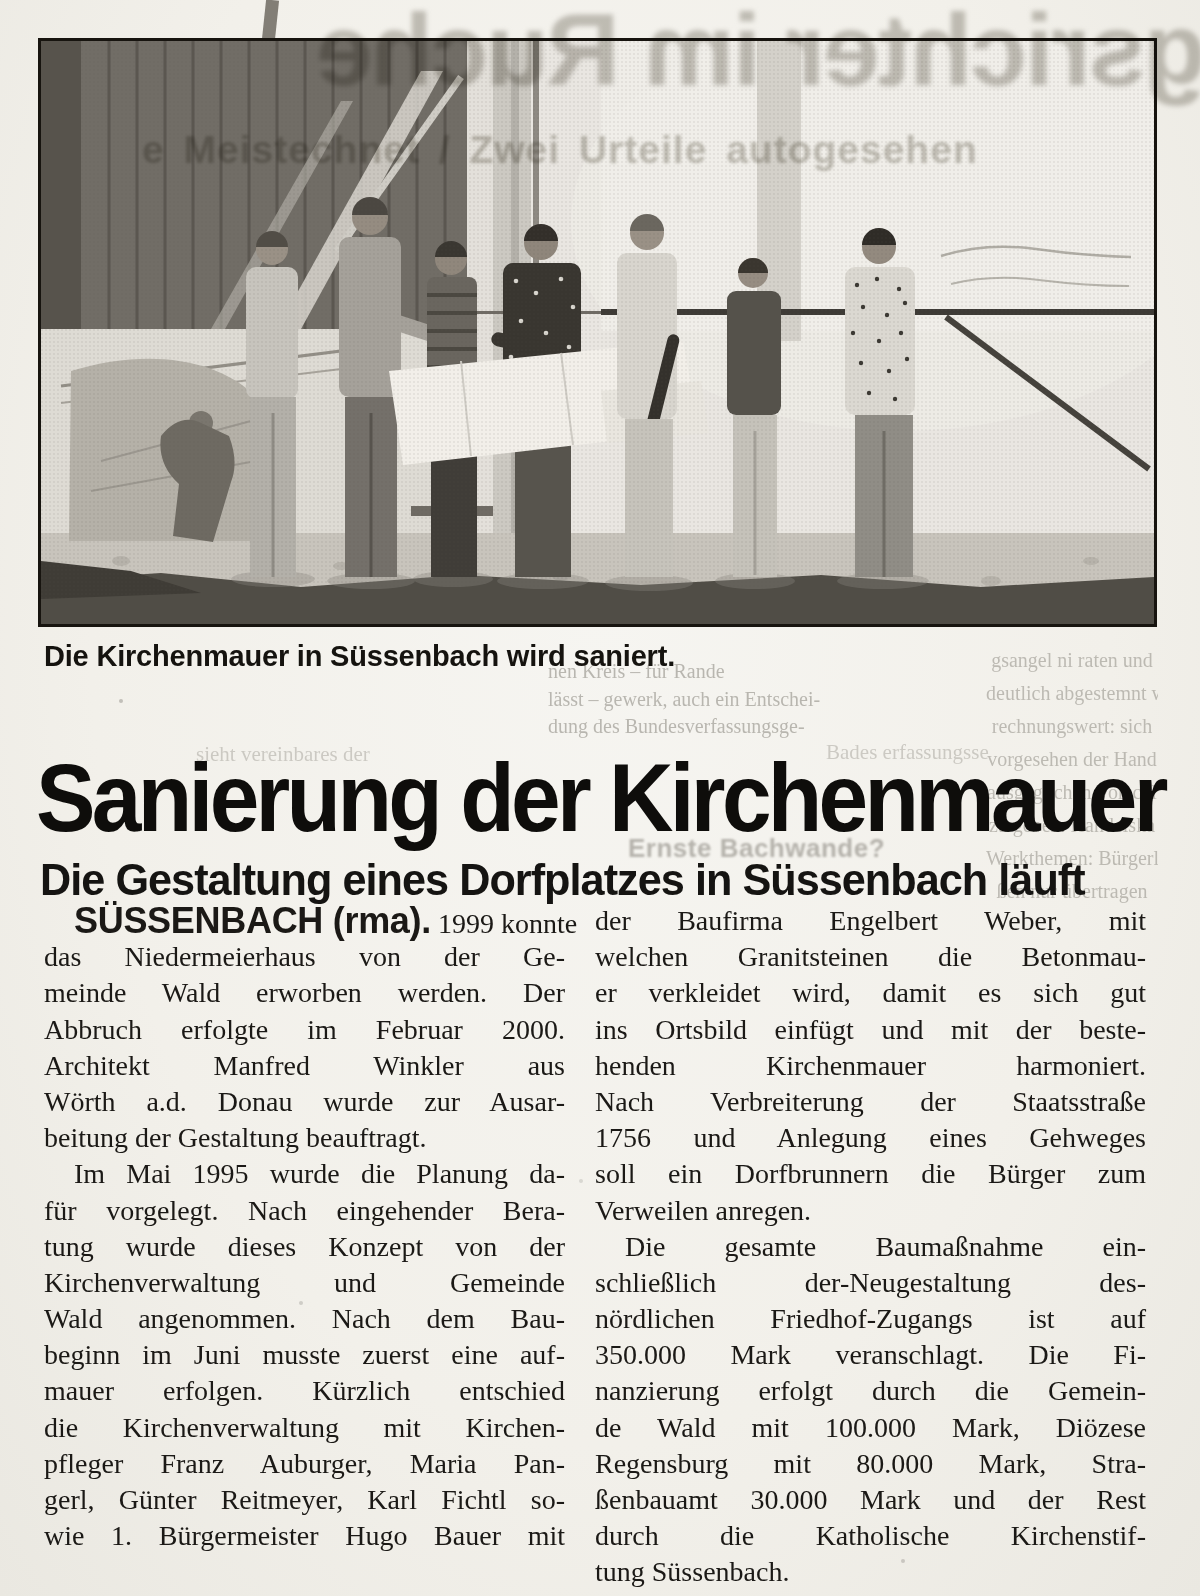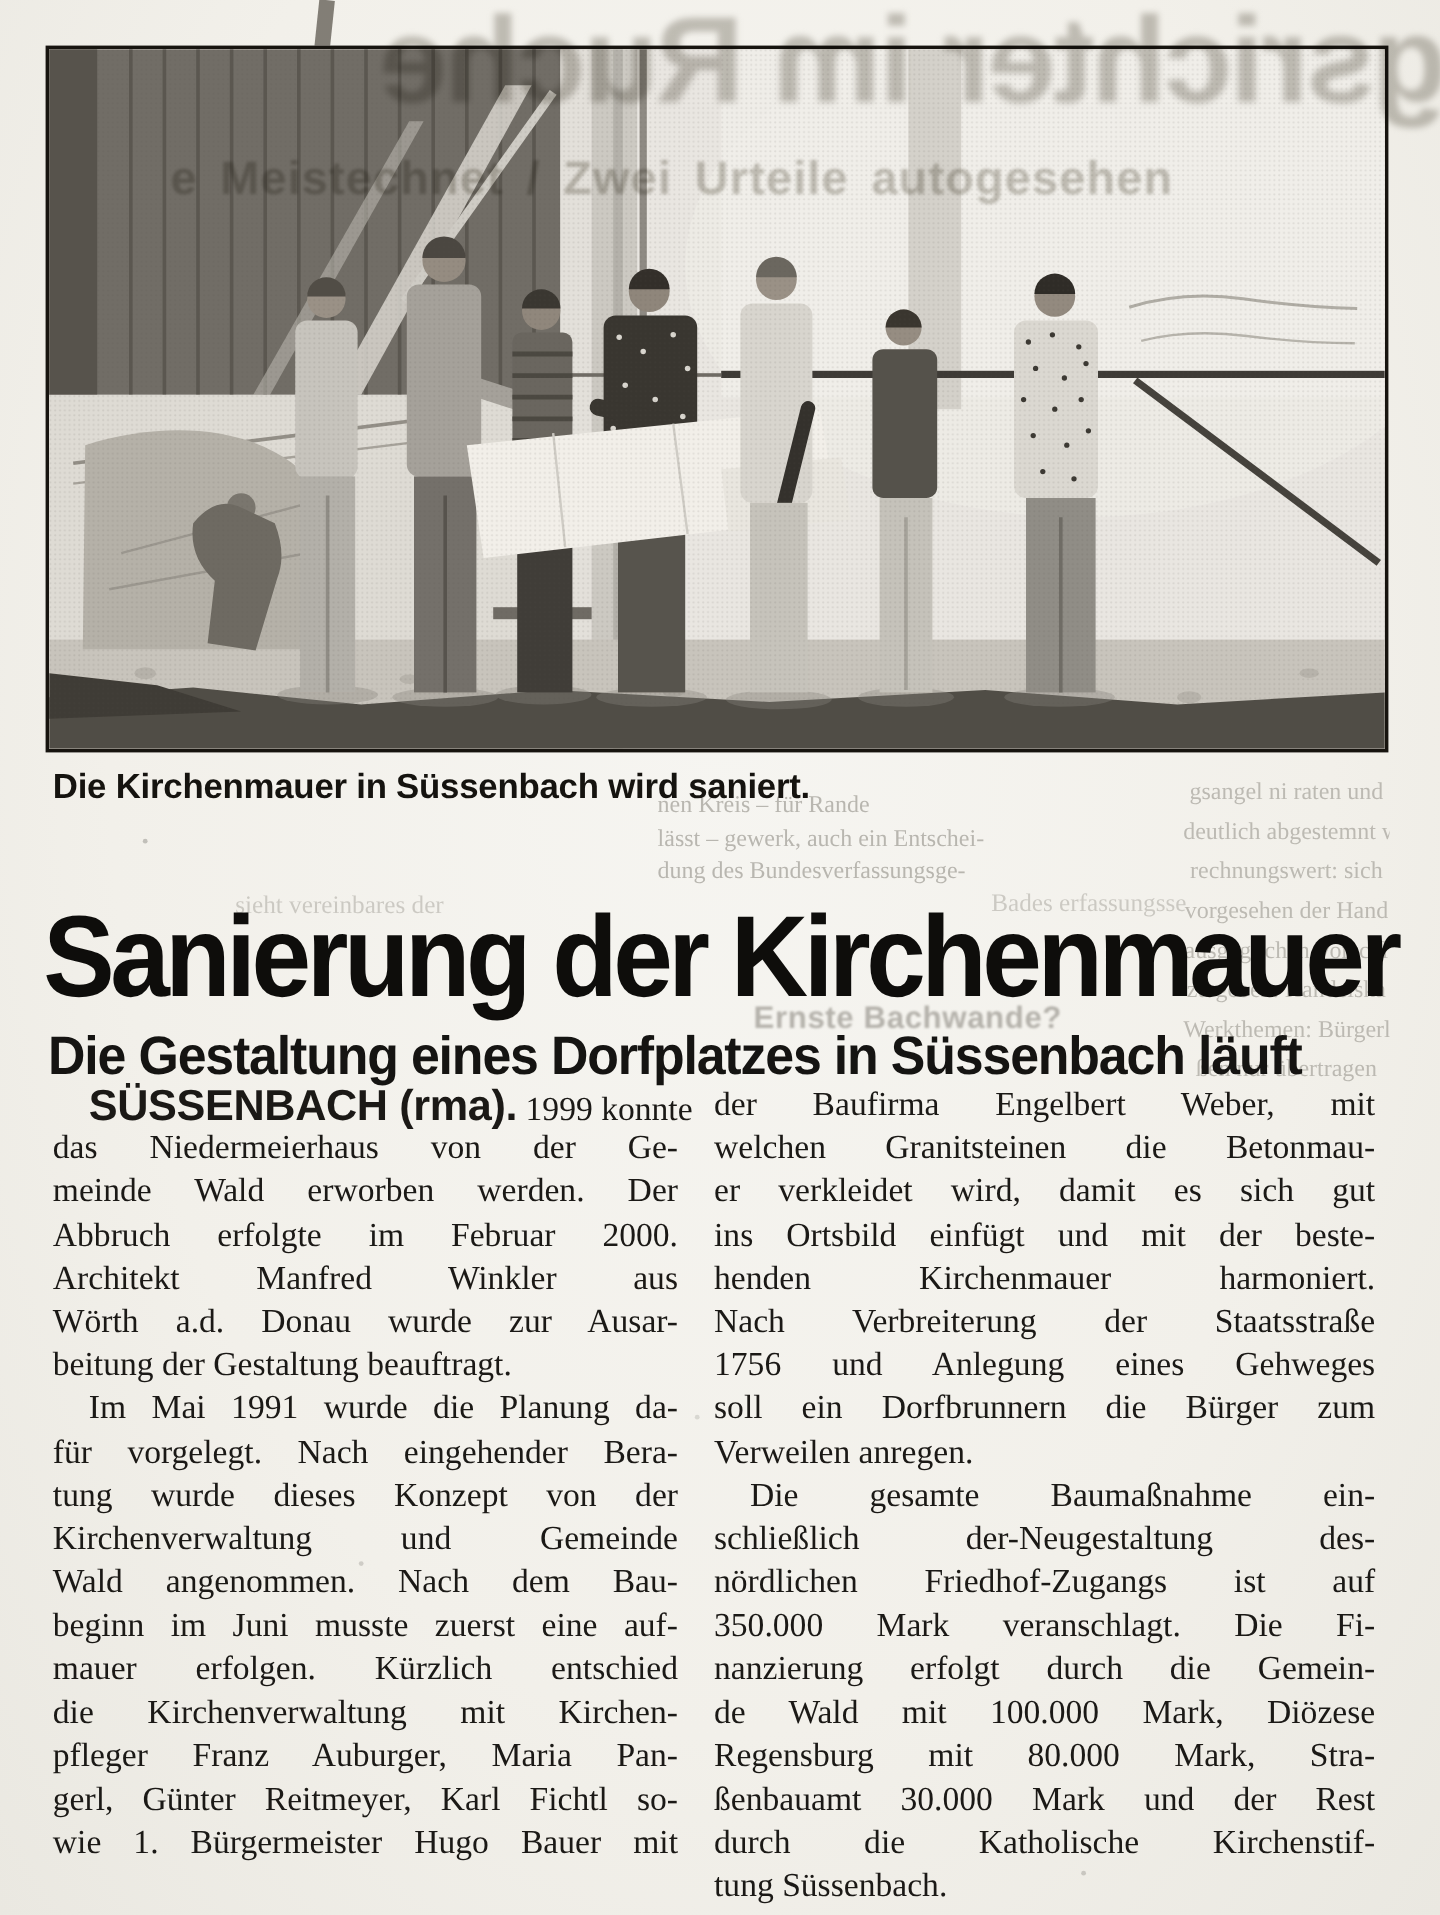--- a/index.html
+++ b/index.html
@@ -259,21 +259,21 @@
 <div class="col" id="col-left">
   <div class="body-line indent"><span class="lead-bold">SÜSSENBACH (rma).</span><span> 1999 konnte</span></div>
   <div>
 
   <div class="body-line">das Niedermeierhaus von der Ge-</div>
       <div class="body-line">meinde Wald erworben werden. Der</div>
       <div class="body-line">Abbruch erfolgte im Februar 2000.</div>
       <div class="body-line">Architekt Manfred Winkler aus</div>
       <div class="body-line">Wörth a.d. Donau wurde zur Ausar-</div>
       <div class="body-line end">beitung der Gestaltung beauftragt.</div>
-      <div class="body-line indent">Im Mai 1991 wurde die Planung da-</div>
+      <div class="body-line indent">Im Mai 1995 wurde die Planung da-</div>
       <div class="body-line">für vorgelegt. Nach eingehender Bera-</div>
       <div class="body-line">tung wurde dieses Konzept von der</div>
       <div class="body-line">Kirchenverwaltung und Gemeinde</div>
       <div class="body-line">Wald angenommen. Nach dem Bau-</div>
       <div class="body-line">beginn im Juni musste zuerst eine auf-</div>
       <div class="body-line">mauer erfolgen. Kürzlich entschied</div>
       <div class="body-line">die Kirchenverwaltung mit Kirchen-</div>
       <div class="body-line">pfleger Franz Auburger, Maria Pan-</div>
       <div class="body-line">gerl, Günter Reitmeyer, Karl Fichtl so-</div>
       <div class="body-line">wie 1. Bürgermeister Hugo Bauer mit</div>

